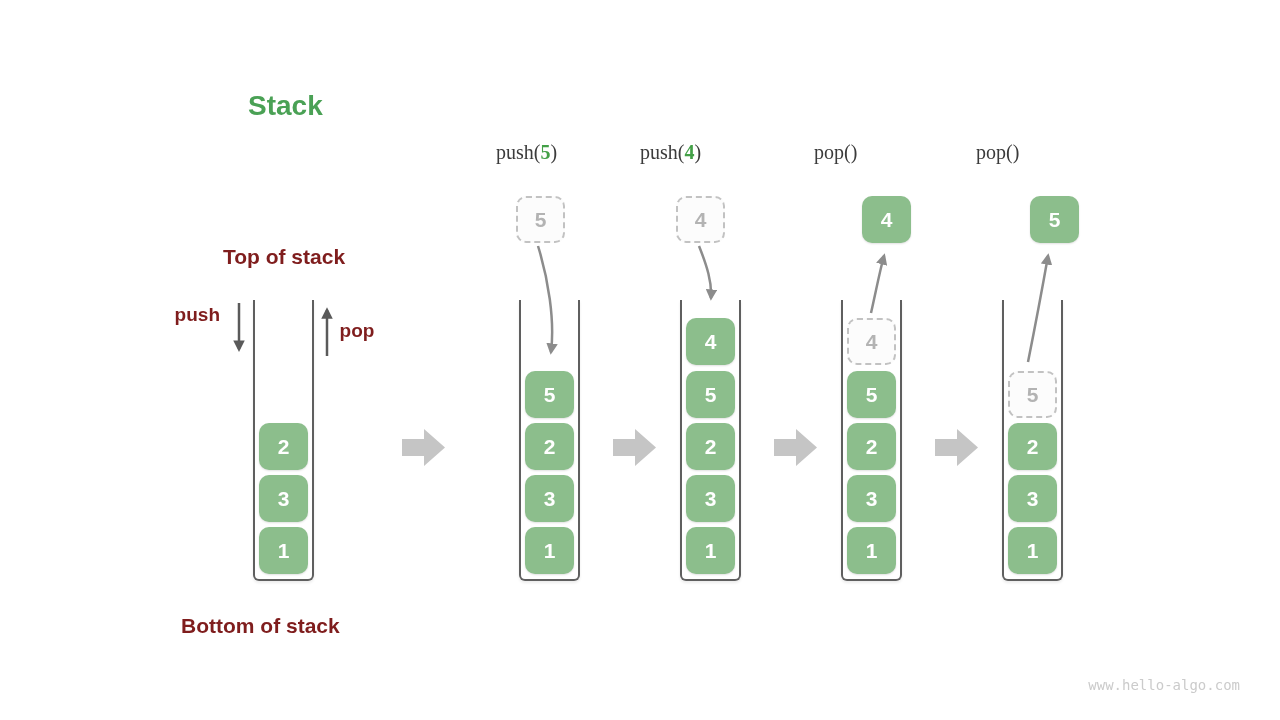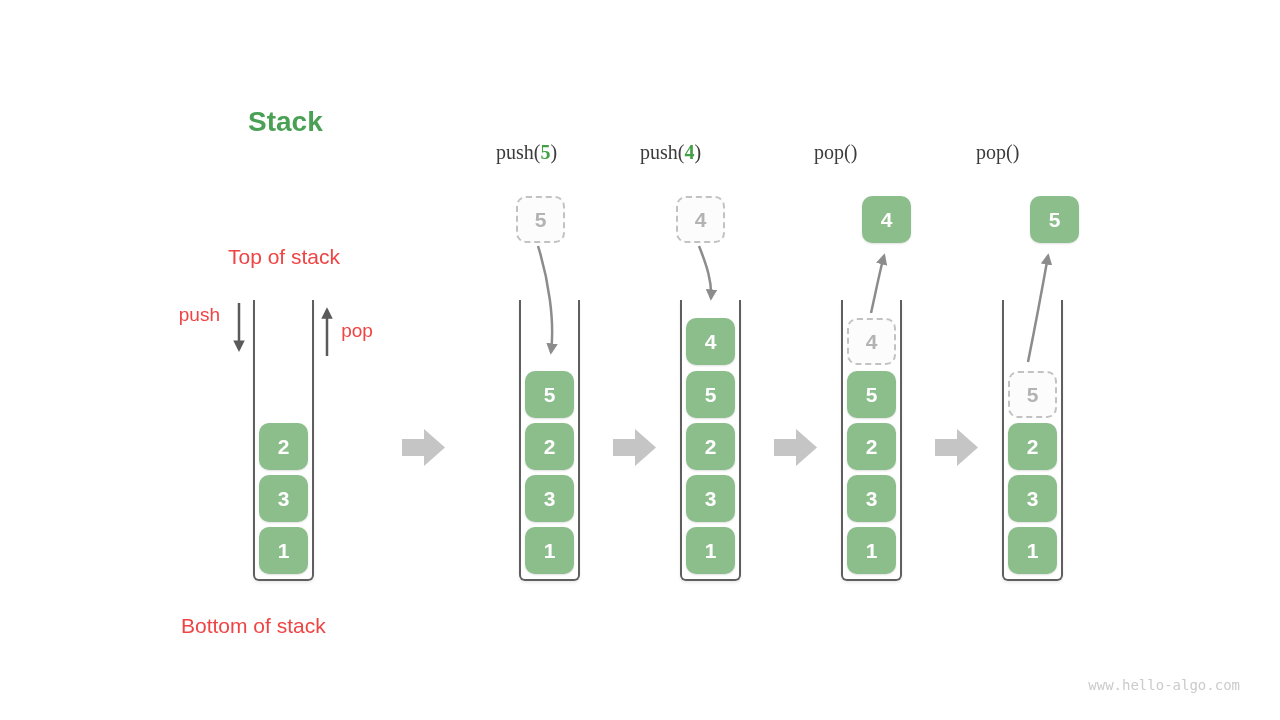--- a/index.html
+++ b/index.html
@@ -1,25 +1,25 @@
 <!DOCTYPE html>
 <html><head>
 <meta charset="utf-8">
 <style>
   * { margin: 0; padding: 0; box-sizing: border-box; }
   html, body { width: 1280px; height: 720px; background: #ffffff; overflow: hidden; }
   body { font-family: "Liberation Sans", sans-serif; position: relative; }
   .abs { position: absolute; }
 
   .title {
-    left: 248px; top: 106px; width: 160px;
+    left: 248px; top: 90px; width: 160px;
     font-size: 28px; font-weight: bold; color: #4aa155;
   }
   .label-bold {
-    font-size: 21px; font-weight: normal; color: #ef4444;
+    font-size: 21px; font-weight: bold; color: #7f1d1d;
   }
   .top-label    { left: 180px; top: 245px; width: 208px; text-align: center; }
   .bottom-label { left: 181px; top: 614px; width: 208px; text-align: left; }
   .push-label   { left: 150px; top: 304px; width: 70px; text-align: right; font-size: 19px; }
   .pop-label    { left: 322px; top: 320px; width: 70px; text-align: center;  font-size: 19px; }
 
   .op-label {
     top: 141px; width: 140px; text-align: left;
     font-family: Liberation Serif, serif;
     font-size: 20px; color: #3b3b3b;

